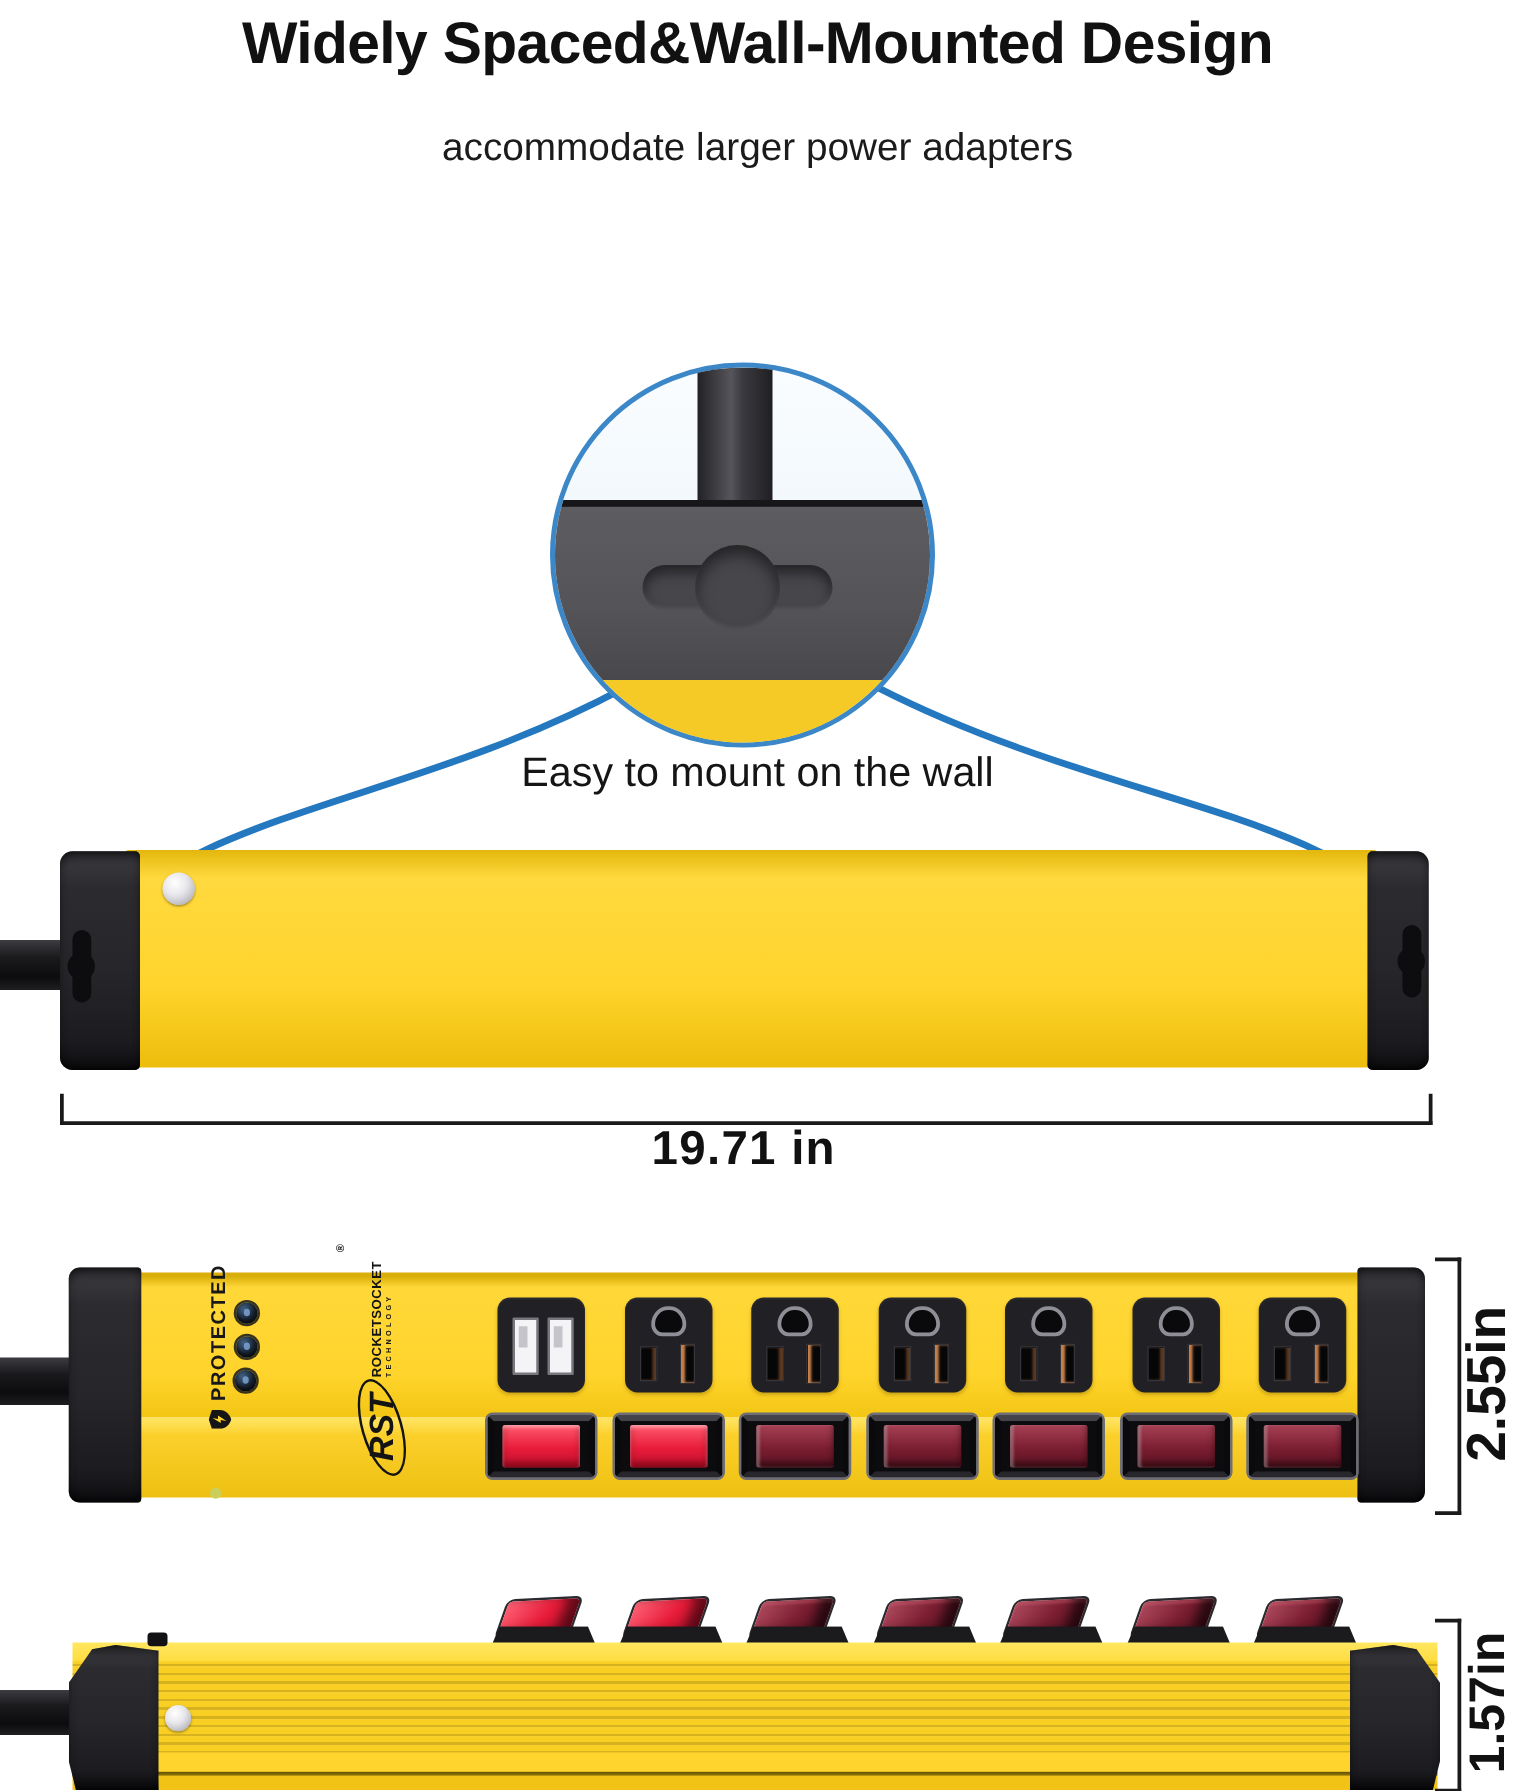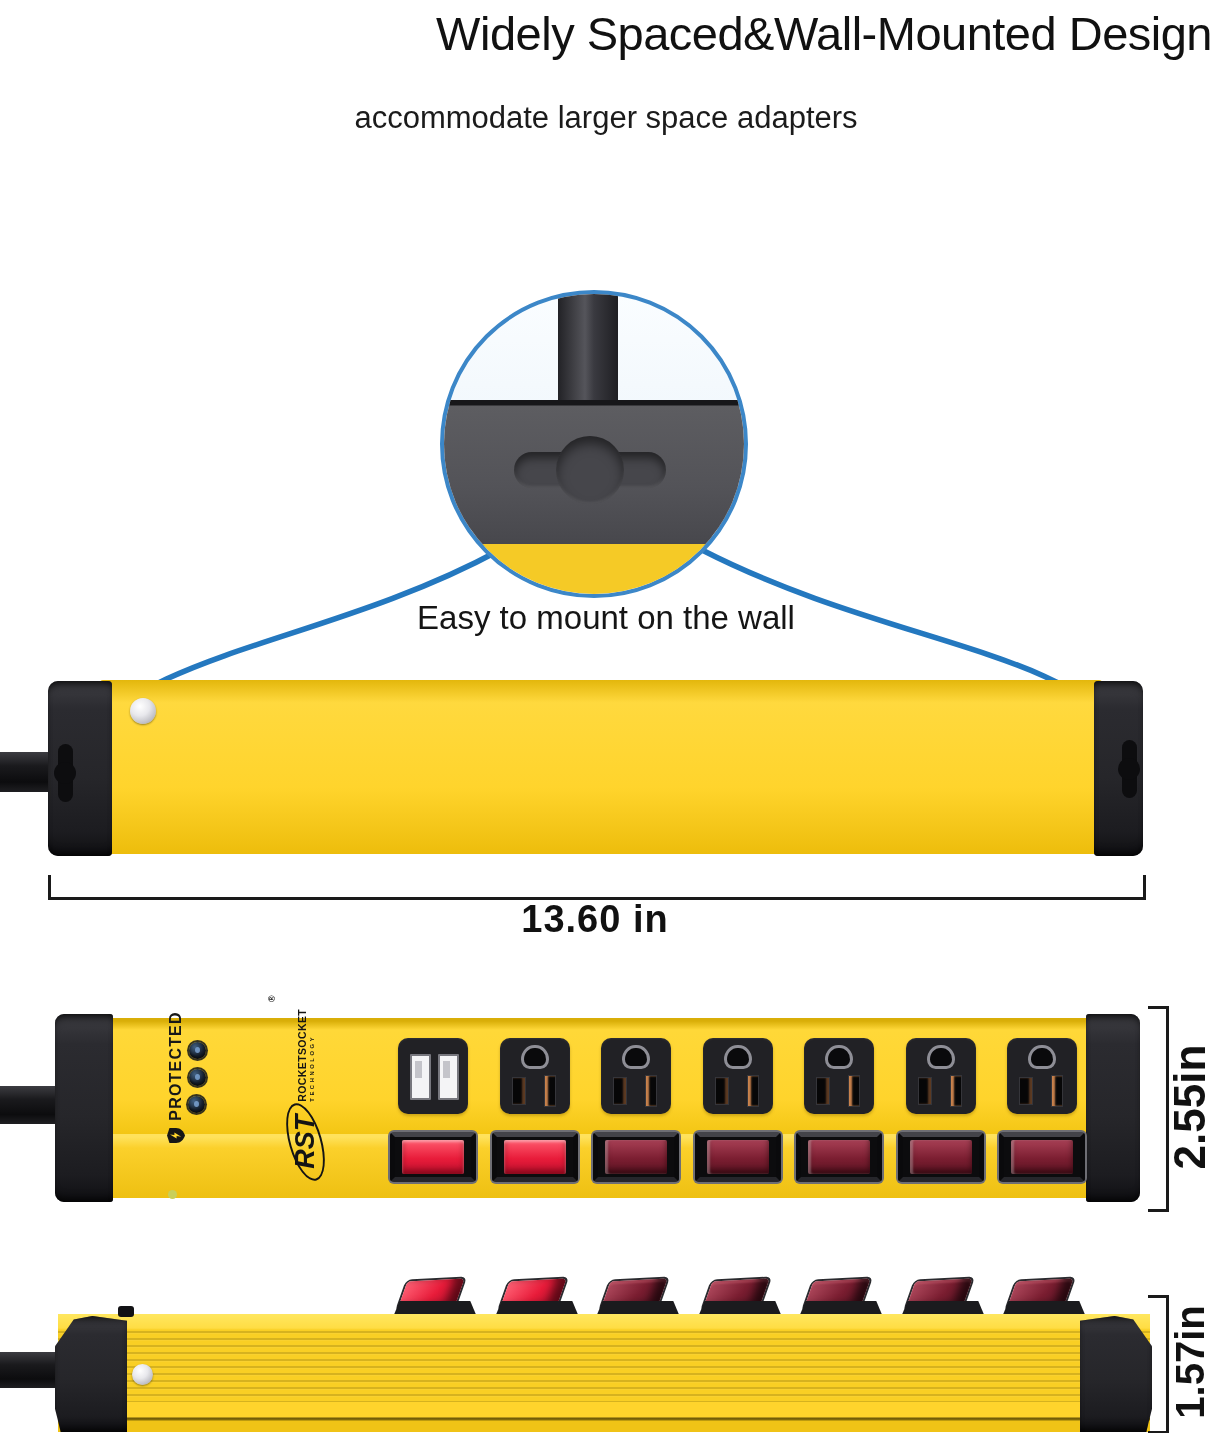--- a/index.html
+++ b/index.html
@@ -1,21 +1,21 @@
 <!DOCTYPE html>
 <html><head>
 <meta charset="utf-8">
 <style>
   html,body{margin:0;padding:0;background:#fff;}
   .stage{position:relative;width:1212px;height:1433px;background:#ffffff;overflow:hidden;
          font-family:"Liberation Sans",sans-serif;color:#141414;}
   .abs{position:absolute;}
 
   
-  .title{top:6px;left:0;right:0;text-align:right;font-size:47px;font-weight:400;
+  .title{top:6px;left:0;right:0;text-align:center;font-size:47px;font-weight:700;
          letter-spacing:-0.5px;color:#111;}
   .subtitle{top:96px;left:0;right:0;text-align:center;font-size:31px;font-weight:500;
             line-height:43px;color:#1b1b1b;}
 
   
   .inset{left:440px;top:290px;width:300px;height:300px;border-radius:50%;
          border:4px solid #3c87c8;overflow:hidden;
          background:linear-gradient(180deg,#fafdff 0%,#eef5fb 60%,#e9f2f9 100%);}
   .inset .post{left:114px;top:0;width:60px;height:112px;
          background:linear-gradient(90deg,#222226,#55555b 45%,#3a3a40 60%,#1f1f23);}
@@ -123,21 +123,21 @@
   .srocker.dim-r{background:linear-gradient(120deg,#b04a5e 0,#7b1e31 55%,#541020 100%);
       box-shadow:inset -10px -3px 8px rgba(0,0,0,.6), inset 0 3px 2px rgba(255,120,140,.35), 0 0 0 2px rgba(20,20,24,.9);}
 </style>
 </head>
 <body>
 
 <div class="stage">
 
   <div class="abs title">Widely Spaced&amp;Wall-Mounted Design</div>
   <div class="abs subtitle">
-    <div>accommodate larger space adapters</div>
+    <div>accommodate larger power adapters</div>
   </div>
 
   <svg class="abs" style="left:0;top:0;" width="1212" height="1433" viewBox="0 0 1212 1433">
     <defs>
       <marker id="ah" markerUnits="userSpaceOnUse" markerWidth="34" markerHeight="30" refX="22" refY="15" orient="auto">
         <path d="M0,0 L32,15 L0,30 z" fill="#2478BF"></path>
       </marker>
     </defs>
     <path d="M 500 550 C 330 642, 150 650, 82 742" stroke="#2478BF" stroke-width="5.5" fill="none" marker-end="url(#ah)"></path>
     <path d="M 702 550 C 882 642, 1062 648, 1126 736" stroke="#2478BF" stroke-width="5.5" fill="none" marker-end="url(#ah)"></path>
@@ -157,21 +157,21 @@
   <div class="abs body-back"></div>
   <div class="abs screw" style="left:130px;top:698px;width:26px;height:26px;"></div>
   <div class="abs cap cap-back-left"></div>
   <div class="abs cap cap-back-right"></div>
   <div class="abs keyhole-pill" style="left:58px;top:744px;width:15px;height:58px;"></div>
   <div class="abs keyhole-circle" style="left:54px;top:762px;width:22px;height:22px;"></div>
   <div class="abs keyhole-pill" style="left:1122px;top:740px;width:15px;height:58px;"></div>
   <div class="abs keyhole-circle" style="left:1118px;top:758px;width:22px;height:22px;"></div>
 
   <div class="abs brk-h" style="left:48px;top:875px;width:1092px;height:22px;"></div>
-  <div class="abs dim dim-16">13.60 in</div>
+  <div class="abs dim dim-16">19.71 in</div>
 
   <div class="abs cord" style="left:0;top:1086px;width:82px;height:38px;"></div>
   <div class="abs body-front-top"></div>
   <div class="abs body-front-bottom"></div>
   <div class="abs cap cap-front-left"></div>
   <div class="abs cap cap-front-right"></div>
   <div class="abs front-dot"></div>
 
   <div class="abs rot-block" style="left:116px;top:1067px;width:120px;height:20px;">
     <span style="display:inline-flex;">

